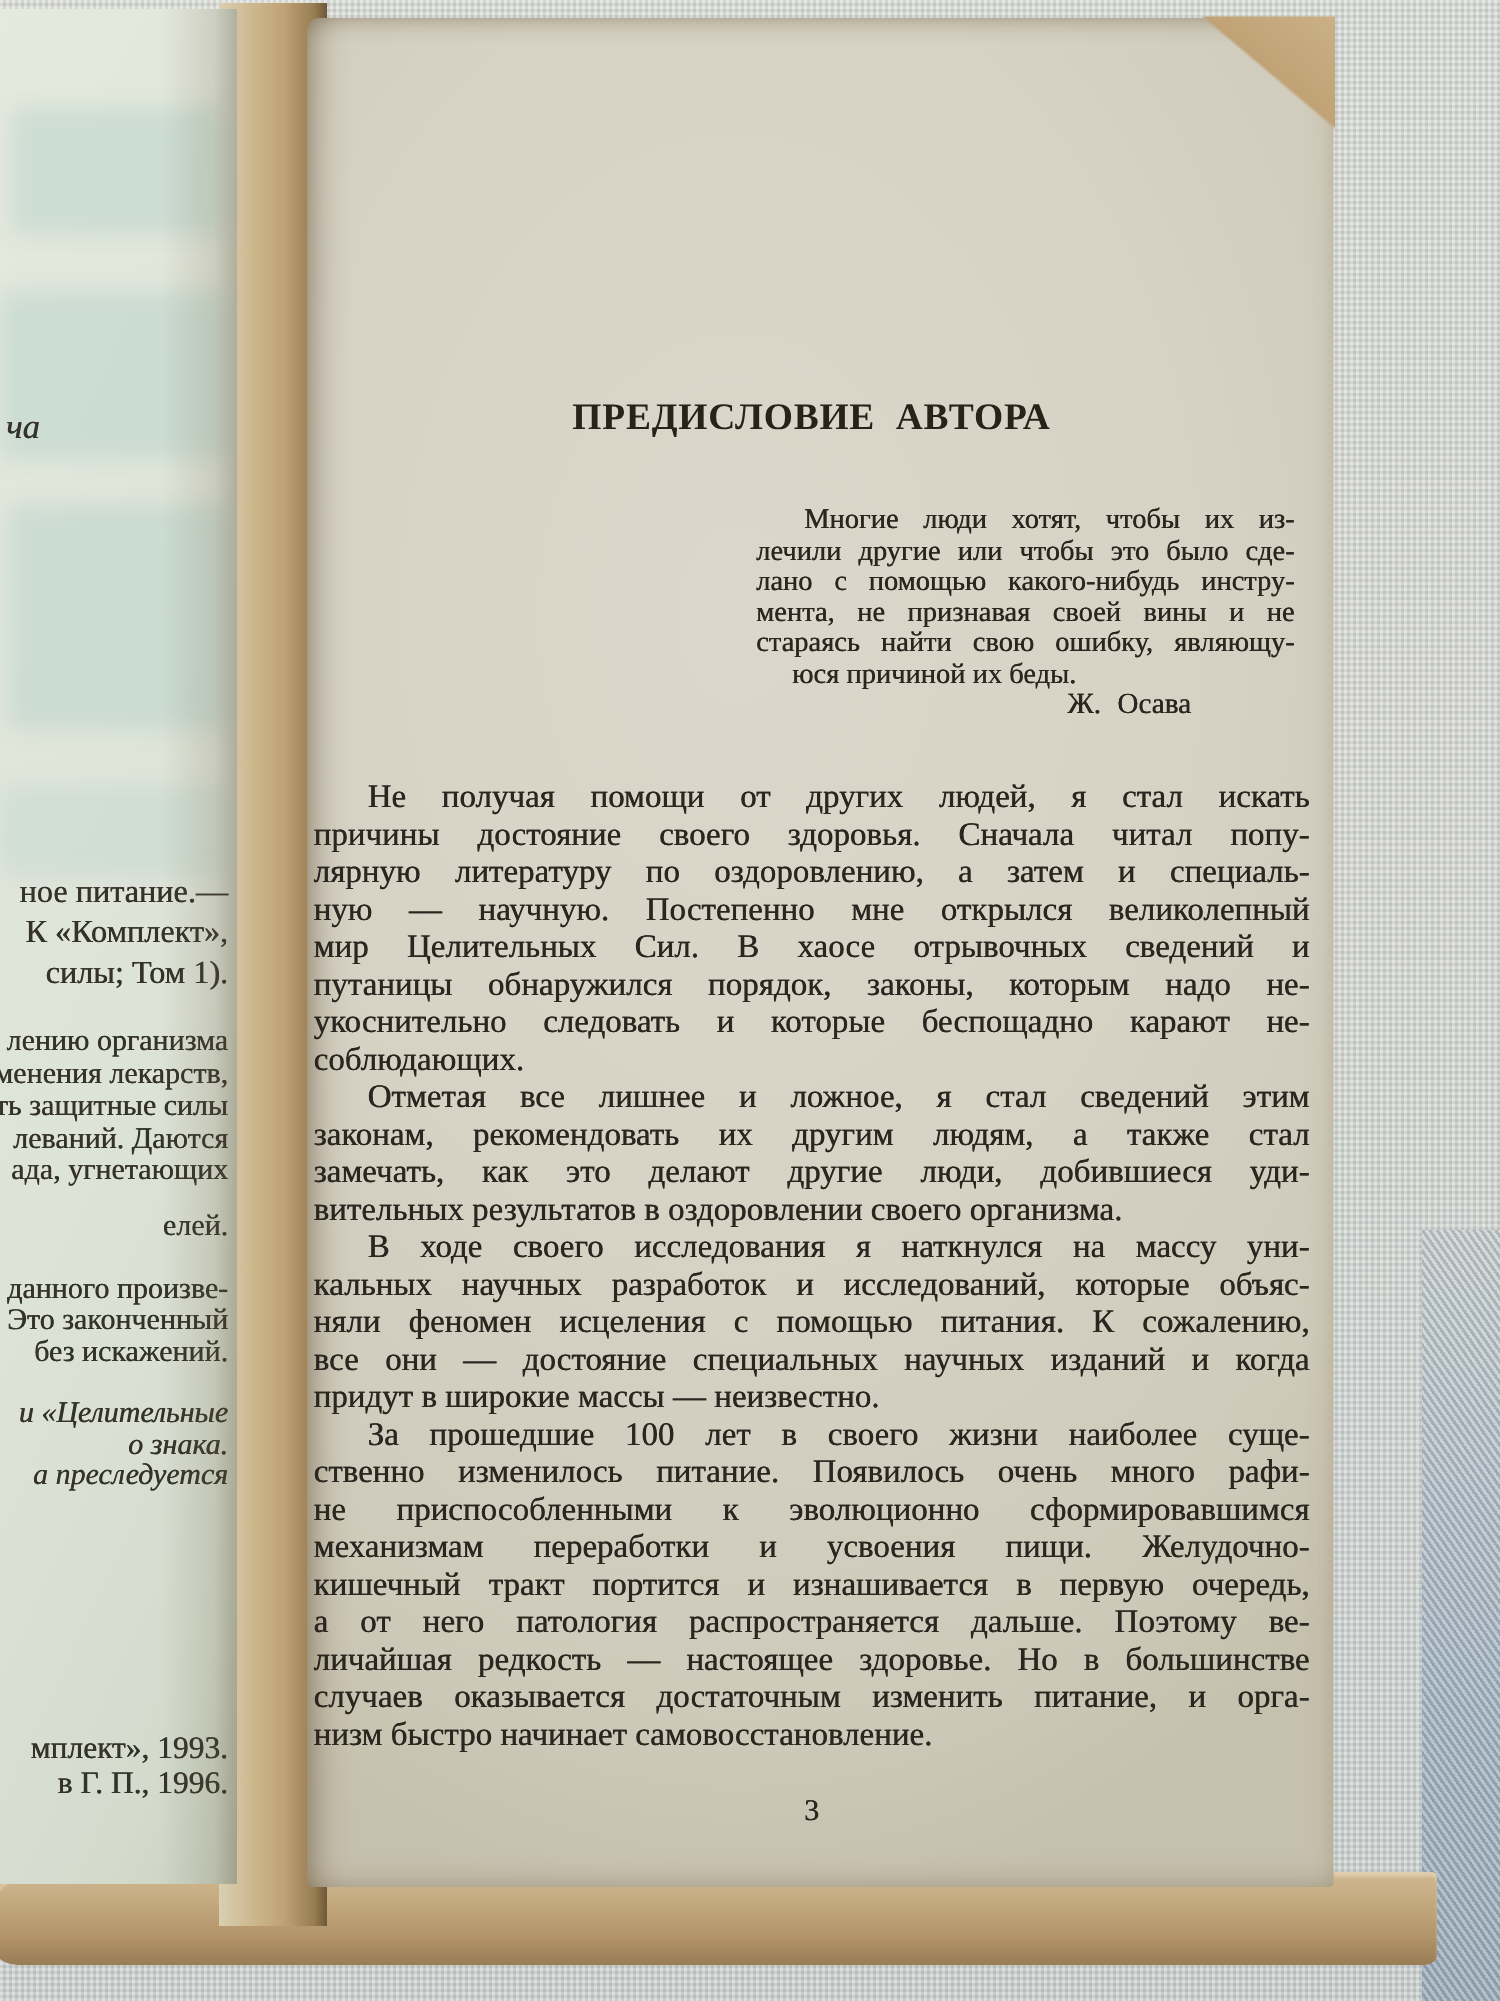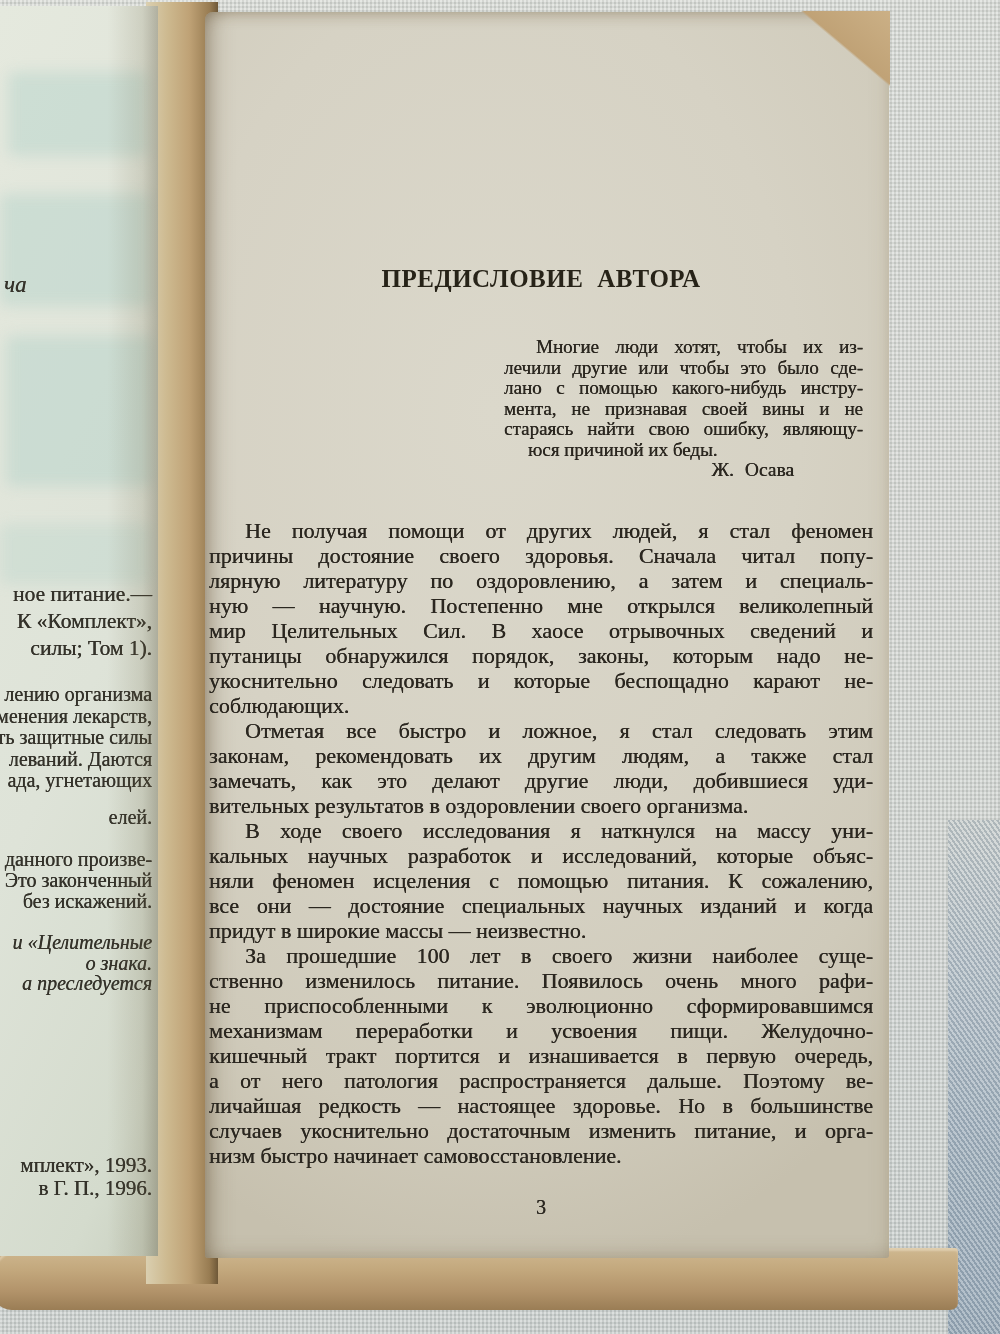--- a/index.html
+++ b/index.html
@@ -134,50 +134,50 @@
         <div class="tline">лечили другие или чтобы это было сде-</div>
         <div class="tline">лано с помощью какого-нибудь инстру-</div>
         <div class="tline">мента, не признавая своей вины и не</div>
         <div class="tline">стараясь найти свою ошибку, являющу-</div>
         <div class="tline last">юся причиной их беды.</div>
       </div>
     <div class="attribution">Ж. Осава</div>
 
     <div class="body-text">
       <div class="para">
-          <div class="tline first">Не получая помощи от других людей, я стал феномен</div>
+          <div class="tline first">Не получая помощи от других людей, я стал искать</div>
           <div class="tline">причины достояние своего здоровья. Сначала читал попу-</div>
           <div class="tline">лярную литературу по оздоровлению, а затем и специаль-</div>
           <div class="tline">ную — научную. Постепенно мне открылся великолепный</div>
           <div class="tline">мир Целительных Сил. В хаосе отрывочных сведений и</div>
           <div class="tline">путаницы обнаружился порядок, законы, которым надо не-</div>
           <div class="tline">укоснительно следовать и которые беспощадно карают не-</div>
           <div class="tline last">соблюдающих.</div>
         </div>
       <div class="para">
-          <div class="tline first">Отметая все быстро и ложное, я стал следовать этим</div>
+          <div class="tline first">Отметая все лишнее и ложное, я стал сведений этим</div>
           <div class="tline">законам, рекомендовать их другим людям, а также стал</div>
           <div class="tline">замечать, как это делают другие люди, добившиеся уди-</div>
           <div class="tline last">вительных результатов в оздоровлении своего организма.</div>
         </div>
       <div class="para">
           <div class="tline first">В ходе своего исследования я наткнулся на массу уни-</div>
           <div class="tline">кальных научных разработок и исследований, которые объяс-</div>
           <div class="tline">няли феномен исцеления с помощью питания. К сожалению,</div>
           <div class="tline">все они — достояние специальных научных изданий и когда</div>
           <div class="tline last">придут в широкие массы — неизвестно.</div>
         </div>
       <div class="para">
           <div class="tline first">За прошедшие 100 лет в своего жизни наиболее суще-</div>
           <div class="tline">ственно изменилось питание. Появилось очень много рафи-</div>
           <div class="tline">не приспособленными к эволюционно сформировавшимся</div>
           <div class="tline">механизмам переработки и усвоения пищи. Желудочно-</div>
           <div class="tline">кишечный тракт портится и изнашивается в первую очередь,</div>
           <div class="tline">а от него патология распространяется дальше. Поэтому ве-</div>
           <div class="tline">личайшая редкость — настоящее здоровье. Но в большинстве</div>
-          <div class="tline">случаев укоснительно достаточным изменить питание, и орга-</div>
+          <div class="tline">случаев оказывается достаточным изменить питание, и орга-</div>
           <div class="tline last">низм быстро начинает самовосстановление.</div>
         </div>
     </div>
 
     <div class="page-number">3</div>
   </div>
 </div>
 
 </body></html>

